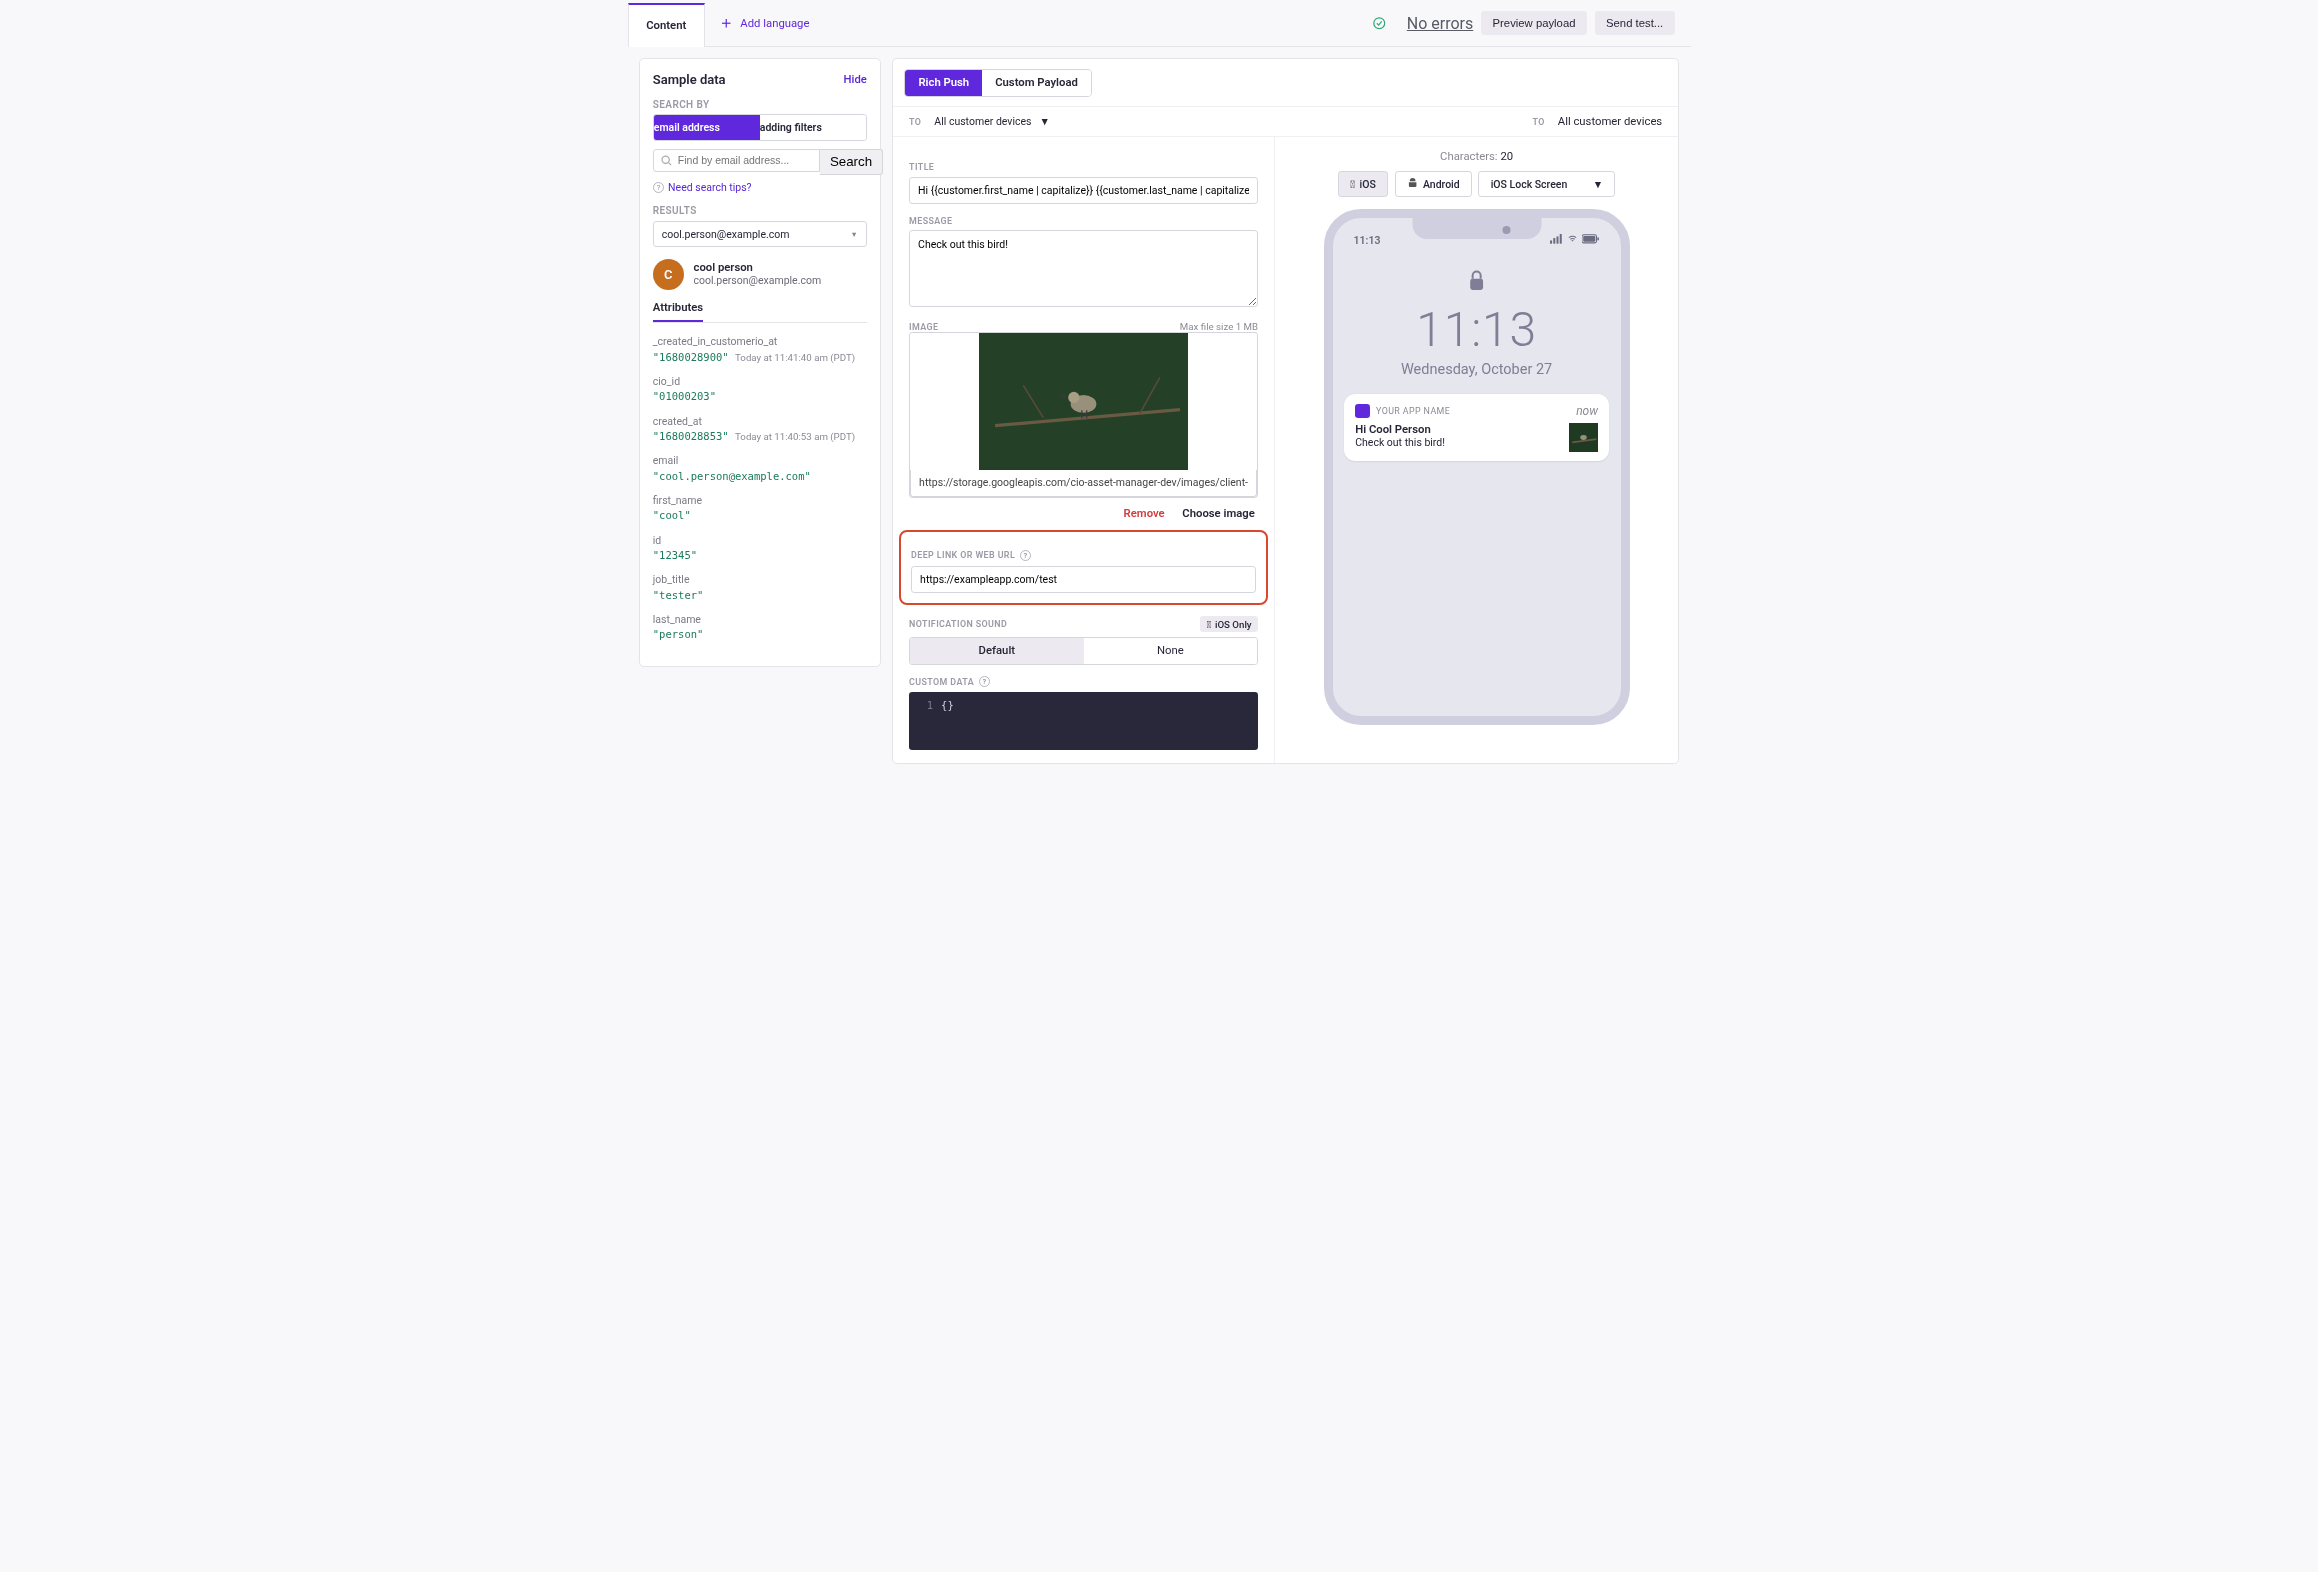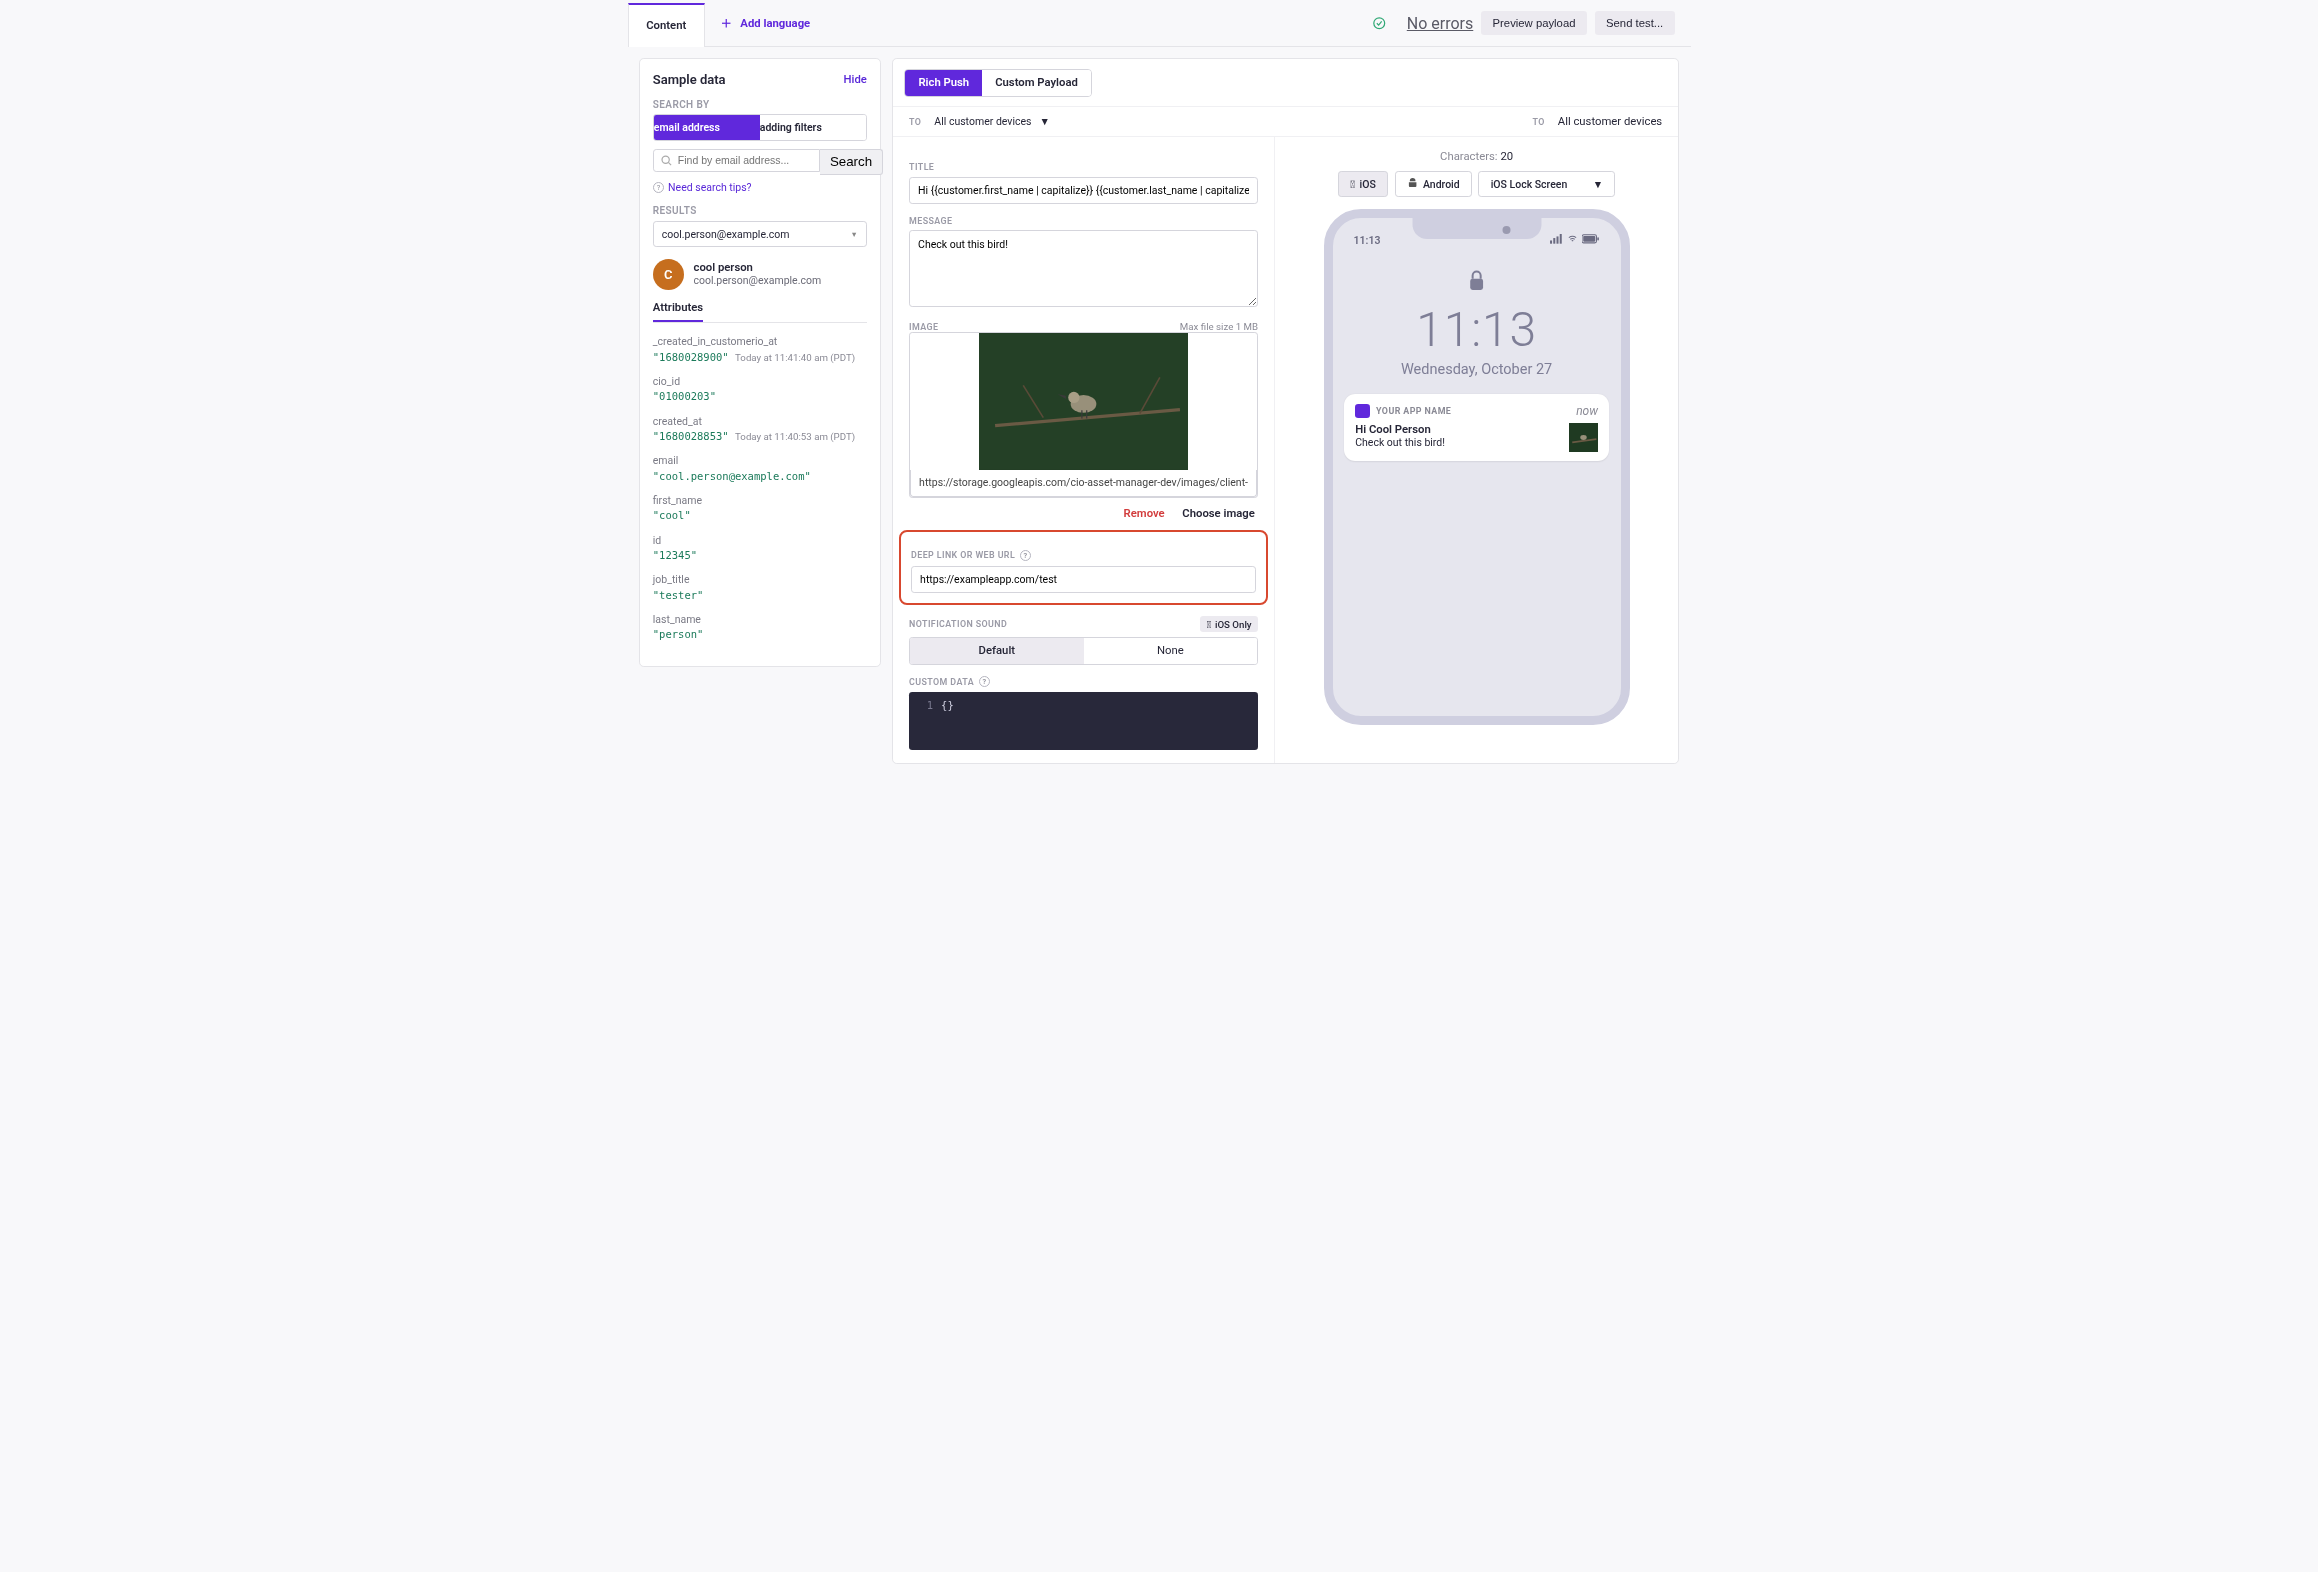--- a/index.html
+++ b/index.html
@@ -3,21 +3,21 @@
 <meta charset="utf-8">
 <style>
   * { box-sizing: border-box; margin: 0; padding: 0; }
   body { font-family: -apple-system, BlinkMacSystemFont, "Segoe UI", Roboto, sans-serif; background: #f8f8fa; color: #262637; font-size: 11.3px; }
   .wrap { width: 1063px; margin: 0 auto; }
   
   .topbar { display: flex; align-items: center; height: 47px; border-bottom: 0.8px solid #e4e4e8; background: #f8f8fa; }
   .tabs { display: flex; align-items: flex-end; height: 100%; }
   .tab { padding: 14.5px 17.7px; font-weight: 600; color: #262637; cursor: pointer; }
   .tab.active { background: #fff; border-top: 2.4px solid #6028dc; border-left: 0.8px solid #e4e4e8; border-right: 0.8px solid #e4e4e8; margin-bottom: -0.8px; }
-  .add-lang { display: flex; align-items: center; gap: 6.4px; color: #6028dc; font-weight: 700; padding: 0 14.5px; cursor: pointer; justify-content: flex-end; }
+  .add-lang { display: flex; align-items: center; gap: 6.4px; color: #6028dc; font-weight: 400; padding: 0 14.5px; cursor: pointer; justify-content: flex-end; }
   .spacer { flex: 1; }
   .top-actions { display: flex; align-items: center; gap: 8px; padding-right: 16px; }
   .noerrors { display: flex; align-items: center; gap: 20px; color: #5a5a66; font-size: 16px; text-decoration: underline; }
   .btn { background: #eceaf0; border: none; border-radius: 3.2px; padding: 6.4px 11.3px; font-weight: 500; font-size: 11.3px; cursor: pointer; color: #262637; }
   
   .main { display: flex; gap: 11.3px; padding: 11.3px; align-items: flex-start; }
   .panel { background: #fff; border: 0.8px solid #e4e4e8; border-radius: 4.8px; }
   .sidebar { width: 242px; padding: 13px; }
   .sidebar-head { display: flex; justify-content: space-between; align-items: center; margin-bottom: 11.3px; }
   .sidebar-head h3 { font-size: 13px; font-weight: 600; }
@@ -85,21 +85,21 @@
   .notch-dot { position: absolute; top: 8px; right: 31px; width: 8px; height: 8px; background: #9a9ab0; border-radius: 50%; }
   .status-row { display: flex; justify-content: space-between; padding: 16px 21px 0; font-size: 10.5px; color: #6a6a80; font-weight: 600; }
   .status-icons { display: flex; gap: 3.2px; align-items: center; color: #6a6a80; }
   .lock-area { text-align: center; margin-top: 22.6px; color: #7e7e96; }
   .lock-icon { font-size: 17.7px; }
   .big-time { font-size: 48px; font-weight: 300; color: #7e7e96; letter-spacing: 0.8px; margin-top: 4.8px; }
   .date-line { font-size: 14.5px; color: #7e7e96; margin-top: 3.2px; }
   .notif { background: #fff; border-radius: 11.3px; margin: 16px 11.3px; padding: 9.7px 11.3px; box-shadow: 0 0.8px 1.6px rgba(0,0,0,.08); }
   .notif-head { display: flex; align-items: center; gap: 6.4px; }
   .notif-app-icon { width: 14.5px; height: 14.5px; background: #6028dc; border-radius: 3.2px; }
-  .notif-app-name { font-size: 8.9px; letter-spacing: 0.4px; color: #8a8a95; font-weight: 700; flex: 1; }
+  .notif-app-name { font-size: 8.9px; letter-spacing: 0.4px; color: #8a8a95; font-weight: 400; flex: 1; }
   .notif-when { font-size: 12px; color: #8a8a95; font-style: italic; }
   .notif-body { display: flex; gap: 15px; margin-top: 4.8px; }
   .notif-text { flex: 1; }
   .notif-title { font-weight: 600; font-size: 11.3px; }
   .notif-msg { font-size: 10.5px; }
   .notif-img { width: 29px; height: 29px; background: #2b3d2a; border-radius: 4.8px; }
   .help-q { display: inline-flex; width: 11.3px; height: 11.3px; border: 0.8px solid #b5b5c0; border-radius: 50%; align-items: center; justify-content: center; font-size: 7.3px; color: #8a8a95; }
   svg.icon { width: 14.5px; height: 14.5px; }
   .bird-svg { width: 100%; height: 100%; }
 </style>

